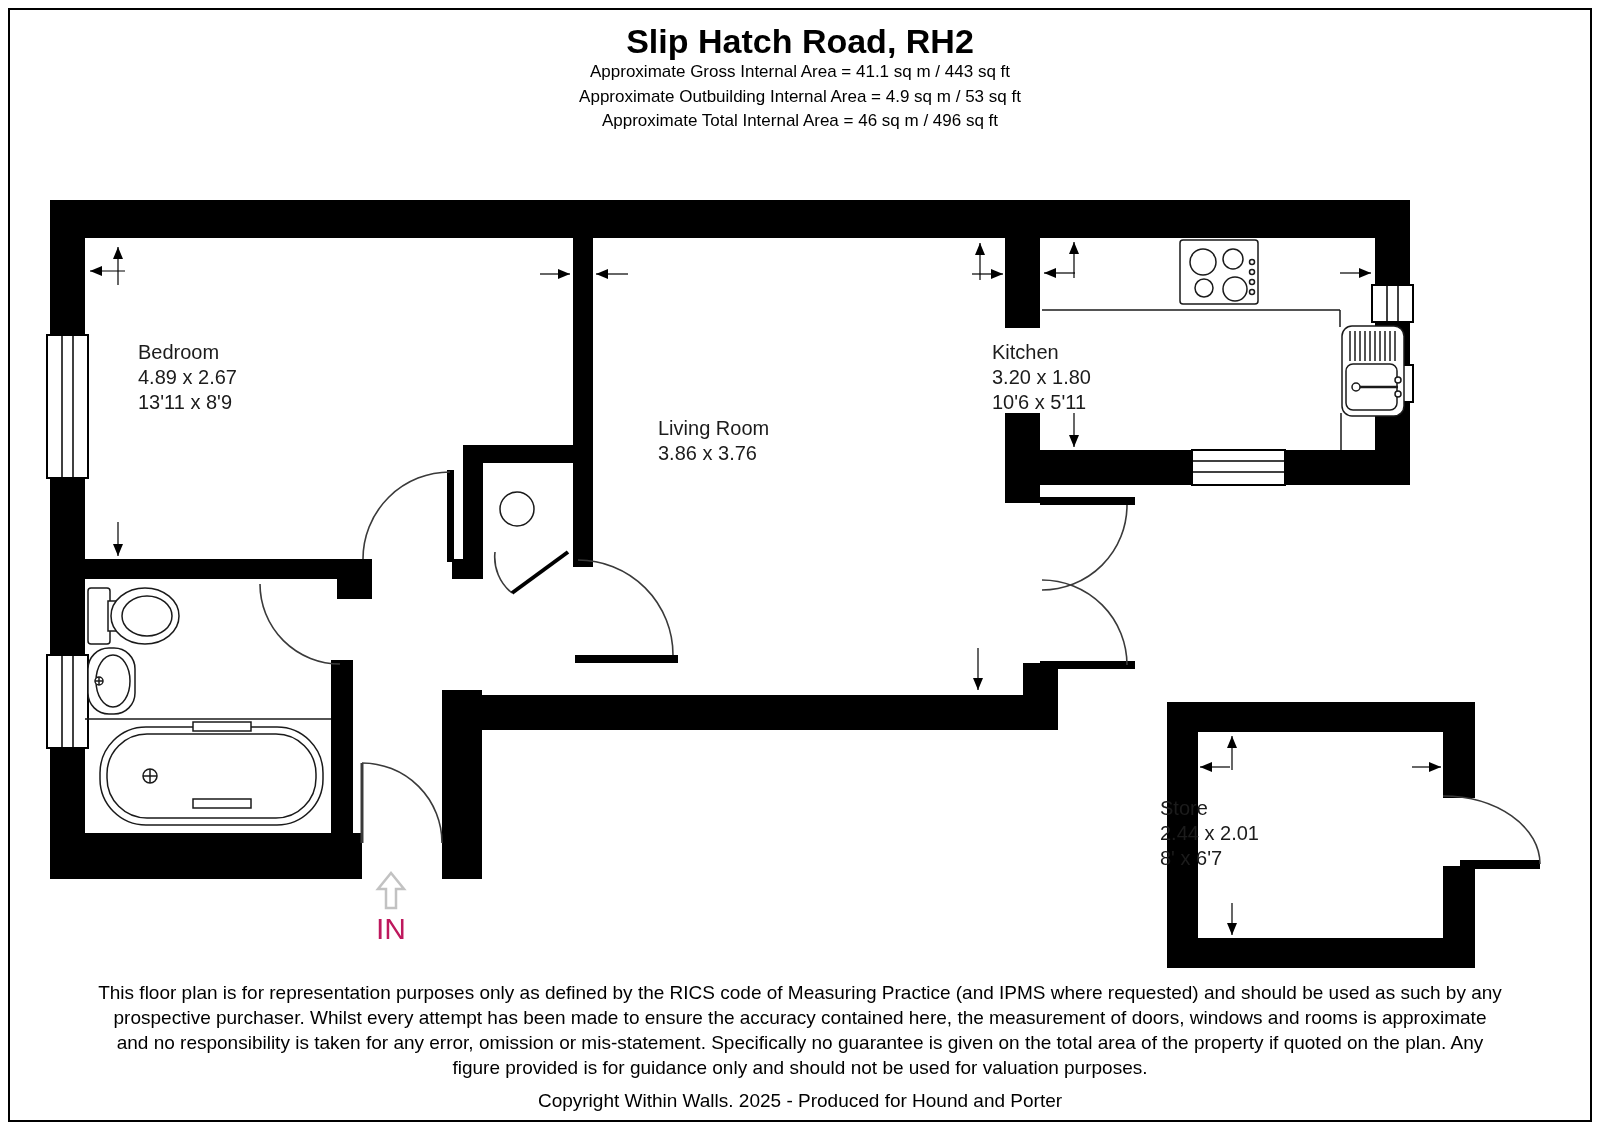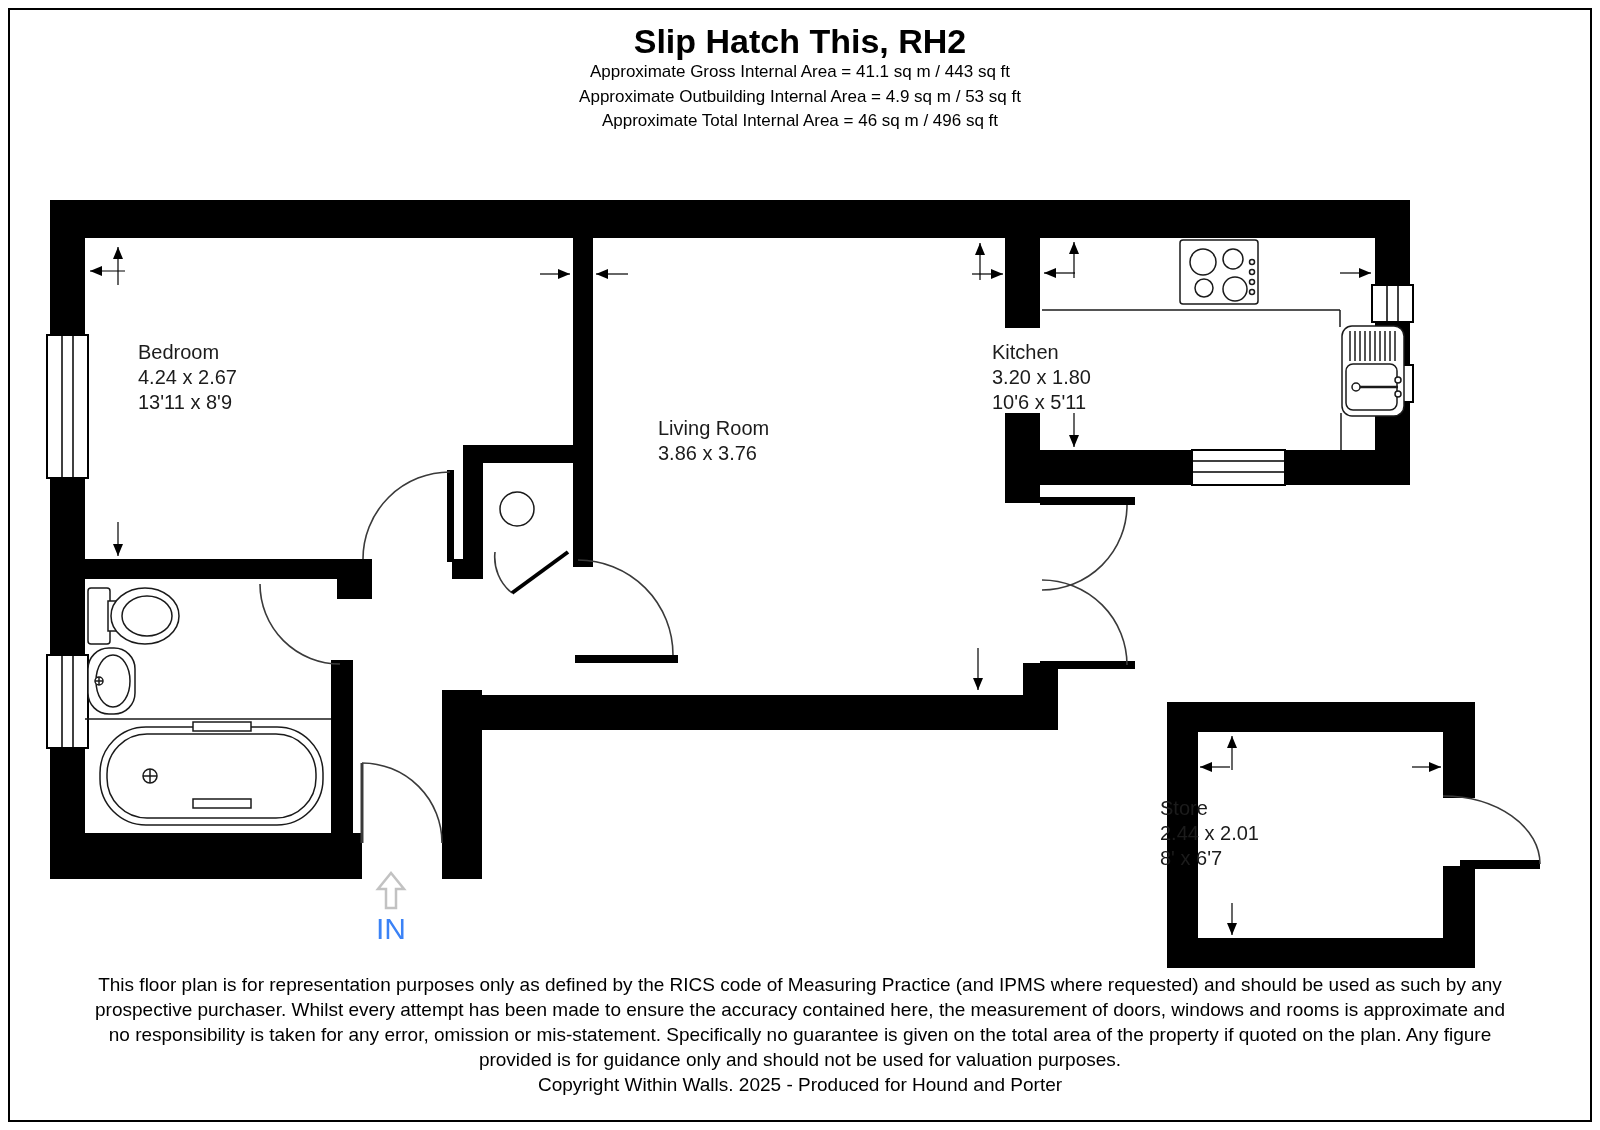--- a/index.html
+++ b/index.html
@@ -6,34 +6,34 @@
   .canvas{position:relative;width:1600px;height:1130px;background:#fff;overflow:hidden;
           font-family:"Liberation Sans",sans-serif;color:#000;}
   .frame{position:absolute;inset:8px;border:2px solid #000;pointer-events:none;}
   .hdr{position:absolute;left:0;top:22px;width:100%;text-align:center;}
   .hdr .title{font-size:34px;font-weight:bold;line-height:38px;}
   .hdr .sub{font-size:17px;line-height:24.5px;}
   .plan-svg{position:absolute;left:0;top:0;}
   .room-label{position:absolute;width:320px;font-size:20px;line-height:25px;color:#1c1c1c;}
   .room-label .nm{}
   .in-label{position:absolute;left:331px;top:912px;width:120px;text-align:center;
-            font-size:30px;line-height:34px;color:#3b82f6;}
+            font-size:30px;line-height:34px;color:#be185d;}
   .ftr{position:absolute;left:90px;top:972px;width:1420px;text-align:center;
        font-size:19px;line-height:25px;color:#000;}
-  .ftr p{margin:0;}
+  .ftr p{margin:8px;}
 </style>
 </head>
 <body>
 
 <div class="canvas">
 
   <div class="frame"></div>
 
   <div class="hdr">
-    <div class="title">Slip Hatch This, RH2</div>
+    <div class="title">Slip Hatch Road, RH2</div>
     <div class="sub">Approximate Gross Internal Area = 41.1 sq m / 443 sq ft</div>
     <div class="sub">Approximate Outbuilding Internal Area = 4.9 sq m / 53 sq ft</div>
     <div class="sub">Approximate Total Internal Area = 46 sq m / 496 sq ft</div>
   </div>
 
   <svg class="plan-svg" width="1600" height="1130" viewBox="0 0 1600 1130">
     <defs>
       <marker id="ah" markerWidth="14" markerHeight="12" refX="12" refY="5" orient="auto" markerUnits="userSpaceOnUse">
         <path d="M0,0 L12,5 L0,10 Z" fill="#000"></path>
       </marker>
@@ -203,21 +203,21 @@
       <line x1="1230" y1="767" x2="1200" y2="767" marker-end="url(#ah)"></line>
       <line x1="1412" y1="767" x2="1441" y2="767" marker-end="url(#ah)"></line>
       <line x1="1232" y1="903" x2="1232" y2="935" marker-end="url(#ah)"></line>
     </g>
 
     <path d="M 386 908 L 386 889 L 378 889 L 391 873 L 404 889 L 396 889 L 396 908 Z" fill="#fff" stroke="#c2c2c2" stroke-width="2.5"></path>
   </svg>
 
   <div class="room-label" style="left:138px;top:340px;">
     <div class="nm">Bedroom</div>
-    <div>4.24 x 2.67</div>
+    <div>4.89 x 2.67</div>
     <div>13'11 x 8'9</div>
   </div>
 
   <div class="room-label" style="left:658px;top:416px;">
     <div class="nm">Living Room</div>
     <div>3.86 x 3.76</div>
   </div>
 
   <div class="room-label" style="left:992px;top:340px;">
     <div class="nm">Kitchen</div>

